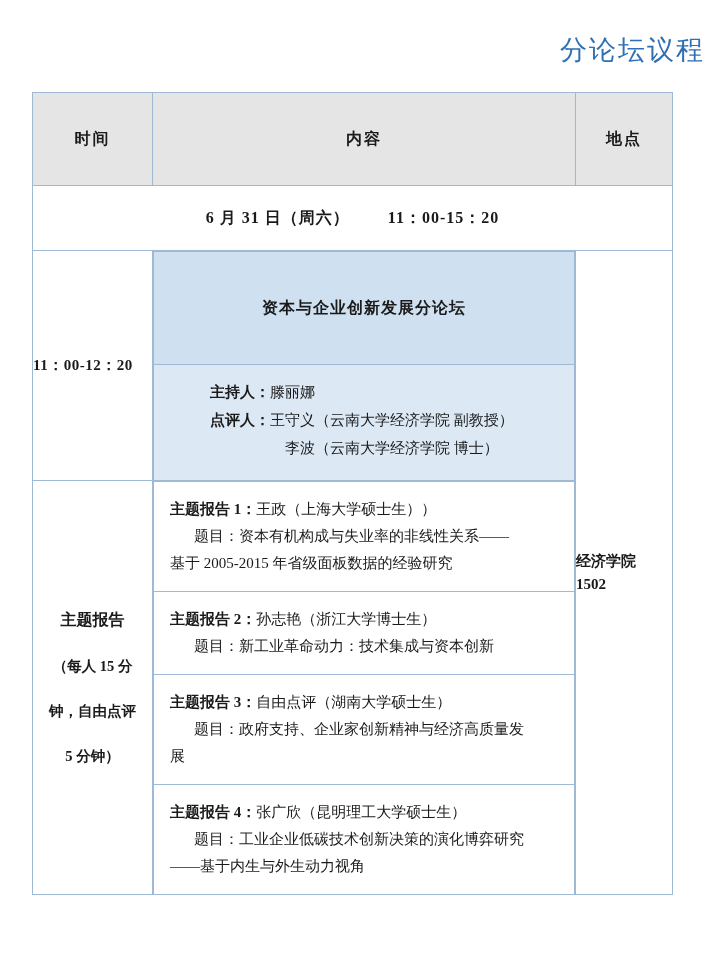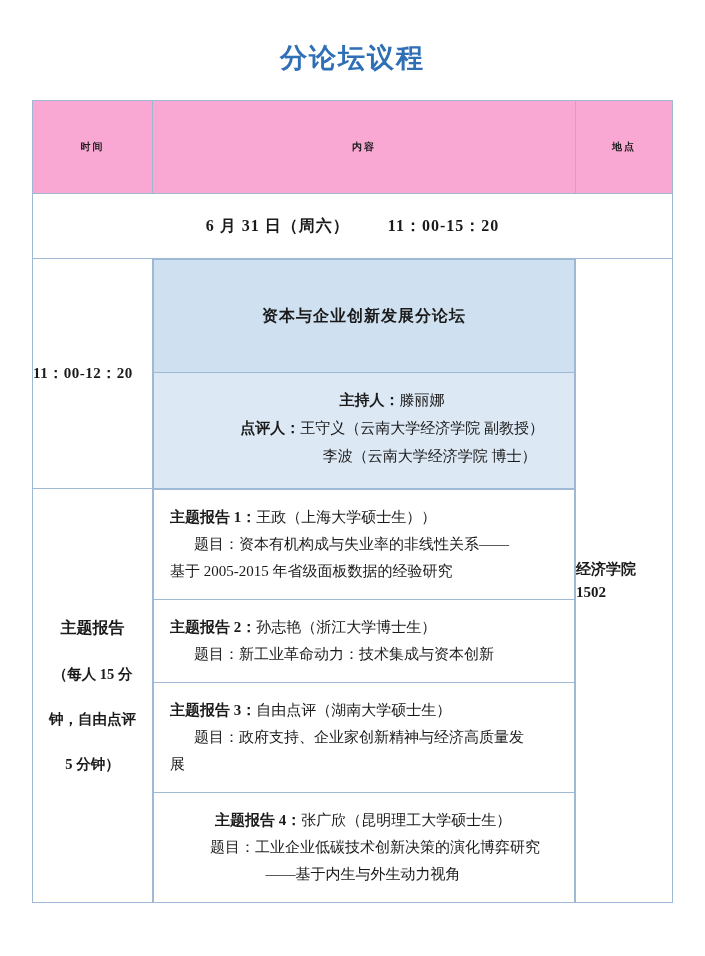--- a/index.html
+++ b/index.html
@@ -14,45 +14,45 @@
     color: #1a1a1a;
     overflow: hidden;
   }
   .page {
     position: relative;
     width: 705px;
     height: 956px;
     box-sizing: border-box;
   }
   .doc-title {
-    text-align: center;
+    text-align: right;
     color: #2f6fb5;
     font-size: 27px;
-    font-weight: bold;
+    font-weight: normal;
     letter-spacing: 2px;
-    padding-top: 40px;
+    padding-top: 32px;
     padding-bottom: 10px;
     font-family: "Liberation Serif", "DejaVu Serif", serif;
   }
   table.agenda {
     border-collapse: collapse;
     margin: 14px auto 0 auto;
     width: 640px;
     table-layout: fixed;
   }
   table.agenda td {
     border: 1px solid #9fb9d4;
     vertical-align: middle;
     padding: 0;
   }
   .hdr {
-    background: #f9a8d4;
-    text-align: center;
-    font-weight: bold;
-    font-size: 10px;
+    background: #e5e5e5;
+    text-align: center;
+    font-weight: bold;
+    font-size: 16px;
     letter-spacing: 2px;
     height: 92px;
   }
   .c-time   { width: 120px; }
   .c-content{ width: 423px; }
   .c-place  { width: 97px;  }
 
   .daterow {
     text-align: center;
     font-weight: bold;
@@ -80,21 +80,21 @@
     width: 100%;
     border-collapse: collapse;
     table-layout: fixed;
   }
   .inner td {
     border: 0;
     border-bottom: 1px solid #9fb9d4;
     padding: 0;
     margin-top: 47px;
   }
-  .inner tr:last-child td { border-bottom: 0; text-align: center; }
+  .inner tr:last-child td { border-bottom: 0; }
 
   .forum-title {
     background: #cfe0f0;
     text-align: center;
     font-weight: bold;
     font-size: 16px;
     letter-spacing: 1px;
     height: 112px;
     border-bottom: 1px solid #9fb9d4 !important;
   }

